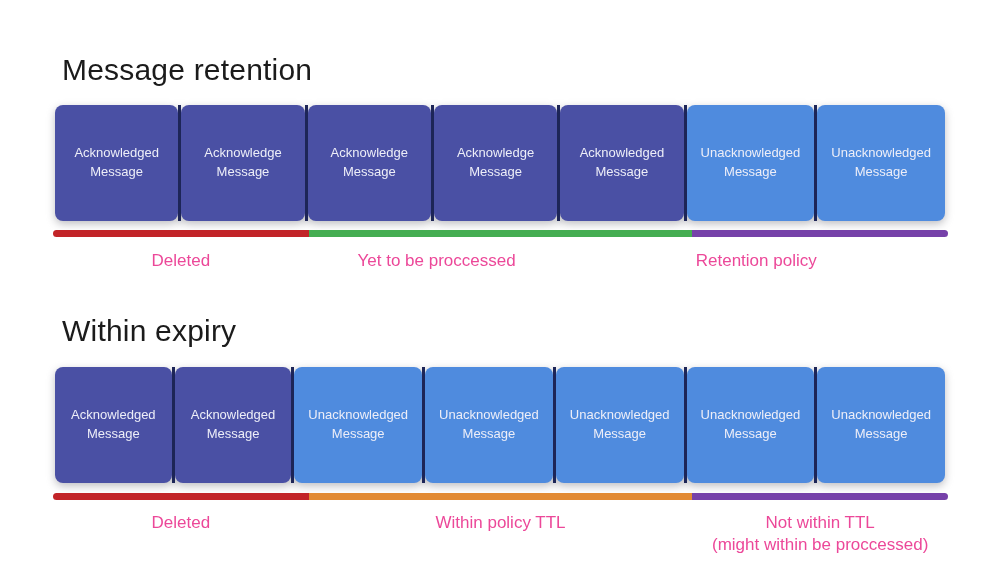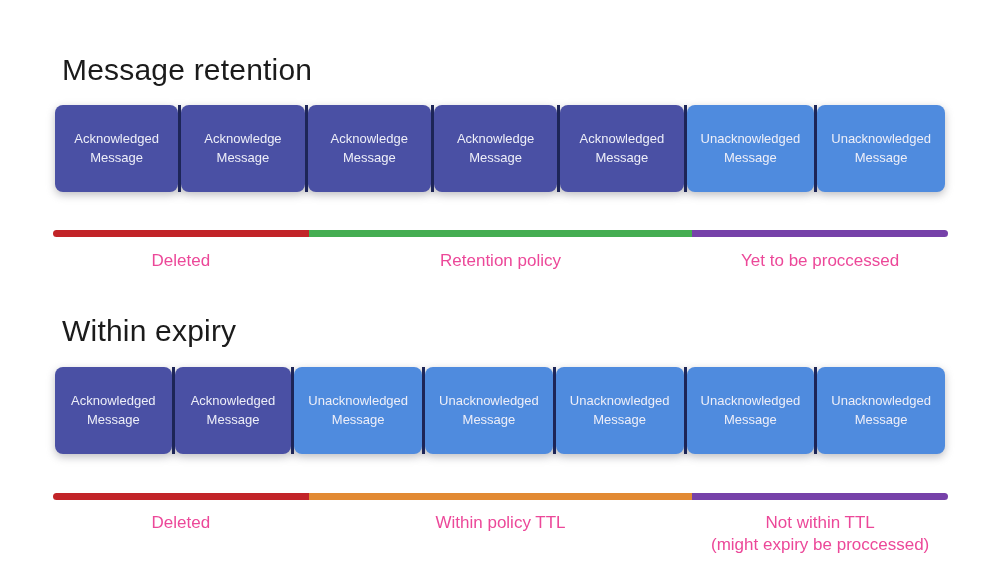--- a/index.html
+++ b/index.html
@@ -7,24 +7,23 @@
     position:relative;width:1000px;height:563px;background:#ffffff;
     font-family:"Liberation Sans",sans-serif;overflow:hidden;margin-top:15px;
   }
   .section-title{
     position:absolute;left:62px;margin:0;
     font-size:30px;font-weight:500;letter-spacing:.2px;color:#1b1b1b;
   }
   .title-retention{top:38px;}
   .title-expiry{top:299px;}
   .box-row{
-    position:absolute;left:55px;width:890px;height:87px;
+    position:absolute;left:55px;width:890px;height:116px;
     display:flex;align-items:stretch;
     filter:drop-shadow(0 3px 4px rgba(110,110,120,.45));
-    justify-content:flex-end;
   }
   .row-retention{top:90px;}
   .row-expiry{top:352px;}
   .msg-box{
     flex:1 1 0;border-radius:8px;
     display:flex;align-items:center;justify-content:center;
     text-align:center;color:#edeef8;font-size:13px;line-height:1.45;
     padding:0 14px;box-sizing:border-box;
   }
   .box-divider{flex:0 0 3px;height:100%;}
@@ -87,25 +86,25 @@
   <div class="timeline-bar bar-retention">
     <div class="bar-seg seg-a" style="background: rgb(194, 36, 40);"></div>
     <div class="bar-seg seg-b" style="background: rgb(69, 173, 82);"></div>
     <div class="bar-seg seg-c" style="background: rgb(118, 65, 169);"></div>
   </div>
 
   <div class="timeline-labels labels-retention">
     <div class="tl-label seg-a">
       <span>Deleted</span>
     </div>
+    <div class="tl-label seg-c">
+      <span>Yet to be proccessed</span>
+    </div>
     <div class="tl-label seg-b">
       <span>Retention policy</span>
-    </div>
-    <div class="tl-label seg-c">
-      <span>Yet to be proccessed</span>
     </div>
   </div>
 
   <h1 class="section-title title-expiry">Within expiry</h1>
 
   <div class="box-row row-expiry">
     <div class="msg-box" style="background: rgb(74, 80, 164);">
       <span>Acknowledged Message</span>
     </div>
     <div class="box-divider" style="background: rgb(29, 37, 87);"></div>
@@ -142,17 +141,17 @@
 
   <div class="timeline-labels labels-expiry">
     <div class="tl-label seg-a">
       <span>Deleted</span>
     </div>
     <div class="tl-label seg-b">
       <span>Within policy TTL</span>
     </div>
     <div class="tl-label seg-c">
       <span>Not within TTL</span>
-      <span>(might expiry be proccessed)</span>
+      <span>(might within be proccessed)</span>
     </div>
   </div>
 
 </div>
 
 </body></html>

